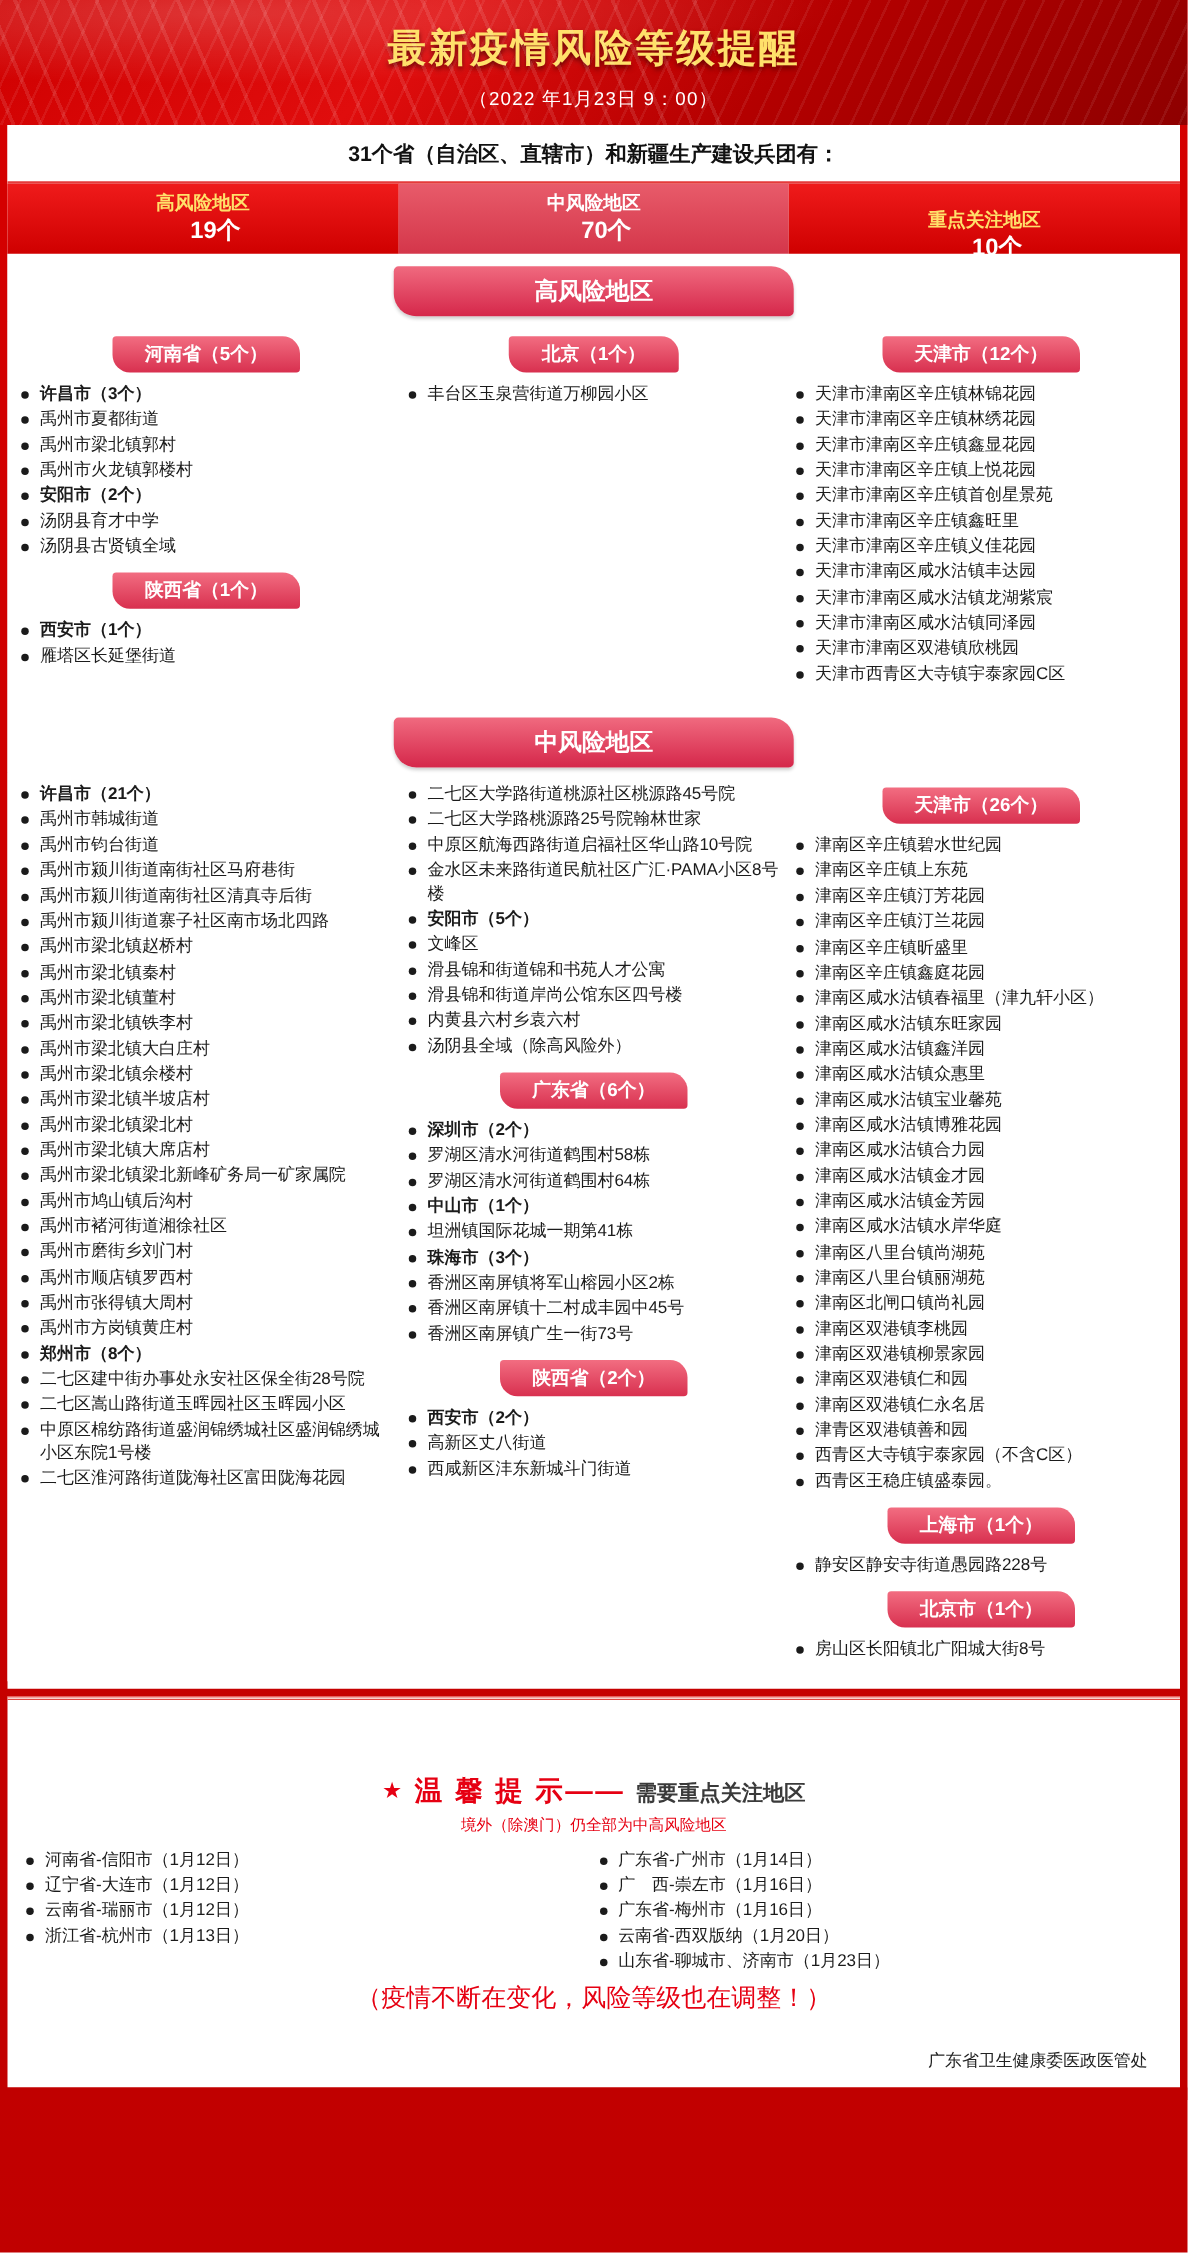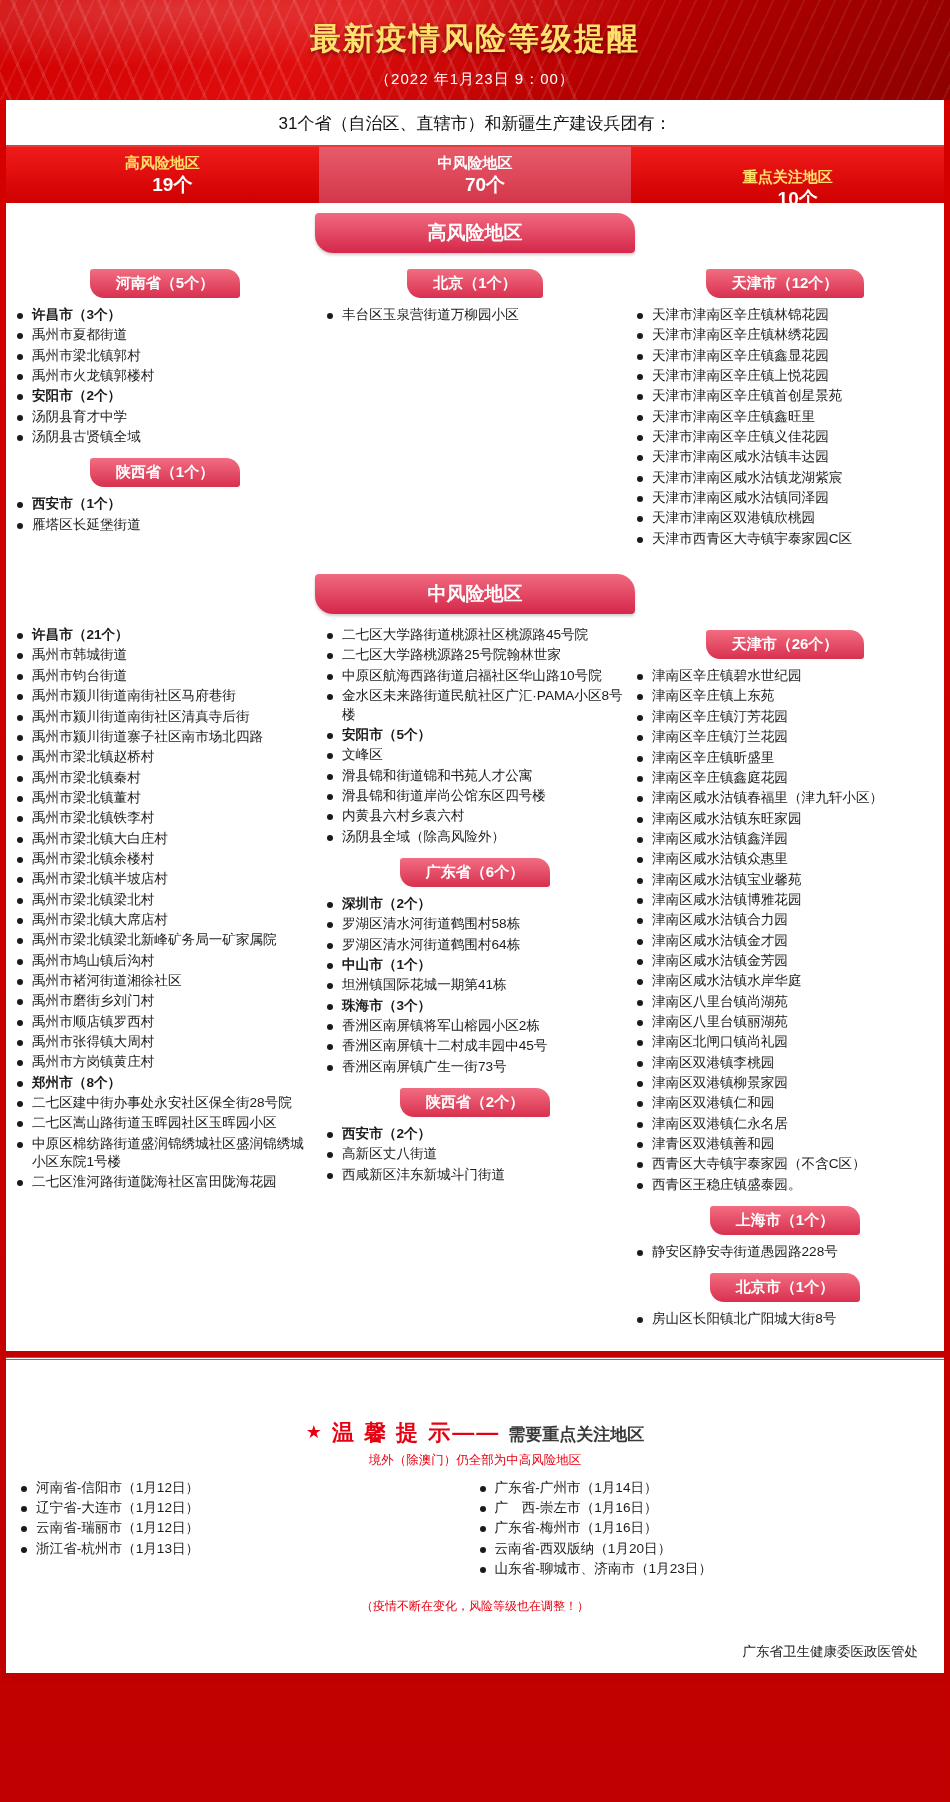--- a/index.html
+++ b/index.html
@@ -59,21 +59,21 @@
   }
   
   .sheet{
     background:#ffffff;
     margin:0 6px 6px 6px;
     padding-bottom:6px;
   }
   .subtitle{
     text-align:center;
     font-size:17px;
-    font-weight:normal;
+    font-weight:bold;
     color:#111;
     padding:12px 0 10px 0;
     background:#fff;
     border-bottom:2px solid #e53a3a;
   }
   
   .counts{
     display:flex;
     height:56px;
   }
@@ -186,23 +186,23 @@
     margin-top:4px;
   }
   .tips-cols{
     display:flex;
     gap:7px;
     margin-top:8px;
   }
   .tips-cols .col{flex:1;}
   .warn{
     color:#e60012;
-    font-size:12px;
-    text-align:center;
-    margin-top:14px;
+    font-size:20px;
+    text-align:center;
+    margin-top:1px;
   }
   .source{
     text-align:right;
     font-size:13.5px;
     color:#222;
     margin-top:28px;
     padding-right:12px;
   }
   .footer-strip{height:10px;background:#c00000;}
 </style>

